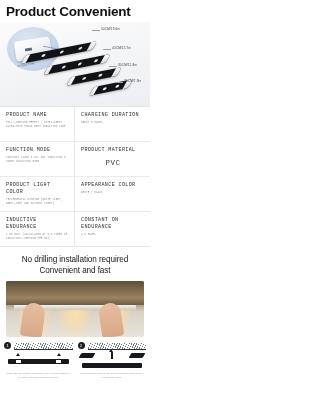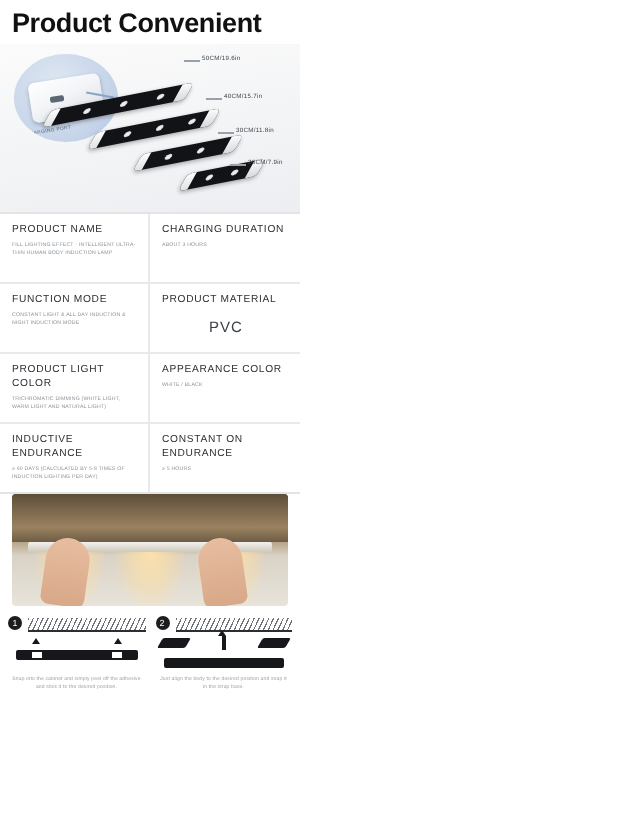--- a/index.html
+++ b/index.html
@@ -110,20 +110,21 @@
   .dim2 { left: 112px; top: 24px; }
   .dim3 { left: 118px; top: 41px; }
   .dim4 { left: 124px; top: 57px; }
 
   
   .spec {
     width: 150px;
     border-top: 1px solid #e3e4e6;
     border-bottom: 1px solid #e3e4e6;
     background: #fff;
+    font-family: Liberation Mono, monospace;
   }
   .spec-row { display: flex; border-bottom: 1px solid #e8e9eb; }
   .spec-row:last-child { border-bottom: none; }
   .cell {
     flex: 1 1 50%;
     padding: 5px 5px 6px 6px;
     min-height: 34px;
     border-right: 1px solid #e8e9eb;
   }
   .cell:last-child { border-right: none; }
@@ -352,20 +353,24 @@
         <h4>INDUCTIVE ENDURANCE</h4>
         <p>≥ 60 DAYS (CALCULATED BY 5-8 TIMES OF INDUCTION LIGHTING PER DAY)</p>
       </div>
       <div class="cell">
         <h4>CONSTANT ON ENDURANCE</h4>
         <p>≥ 5 HOURS</p>
       </div>
     </div>
   </div>
 
+  <div class="install-head">
+    <div class="l1">No drilling installation required</div>
+    <div class="l2">Convenient and fast</div>
+  </div>
 
   <div class="photo-wrap">
     <div class="photo">
       <div class="cabinet"></div>
       <div class="lightbar"></div>
       <div class="glow g1"></div>
       <div class="glow g2"></div>
       <div class="glow g3"></div>
       <div class="hand handL"></div>
       <div class="hand handR"></div>

